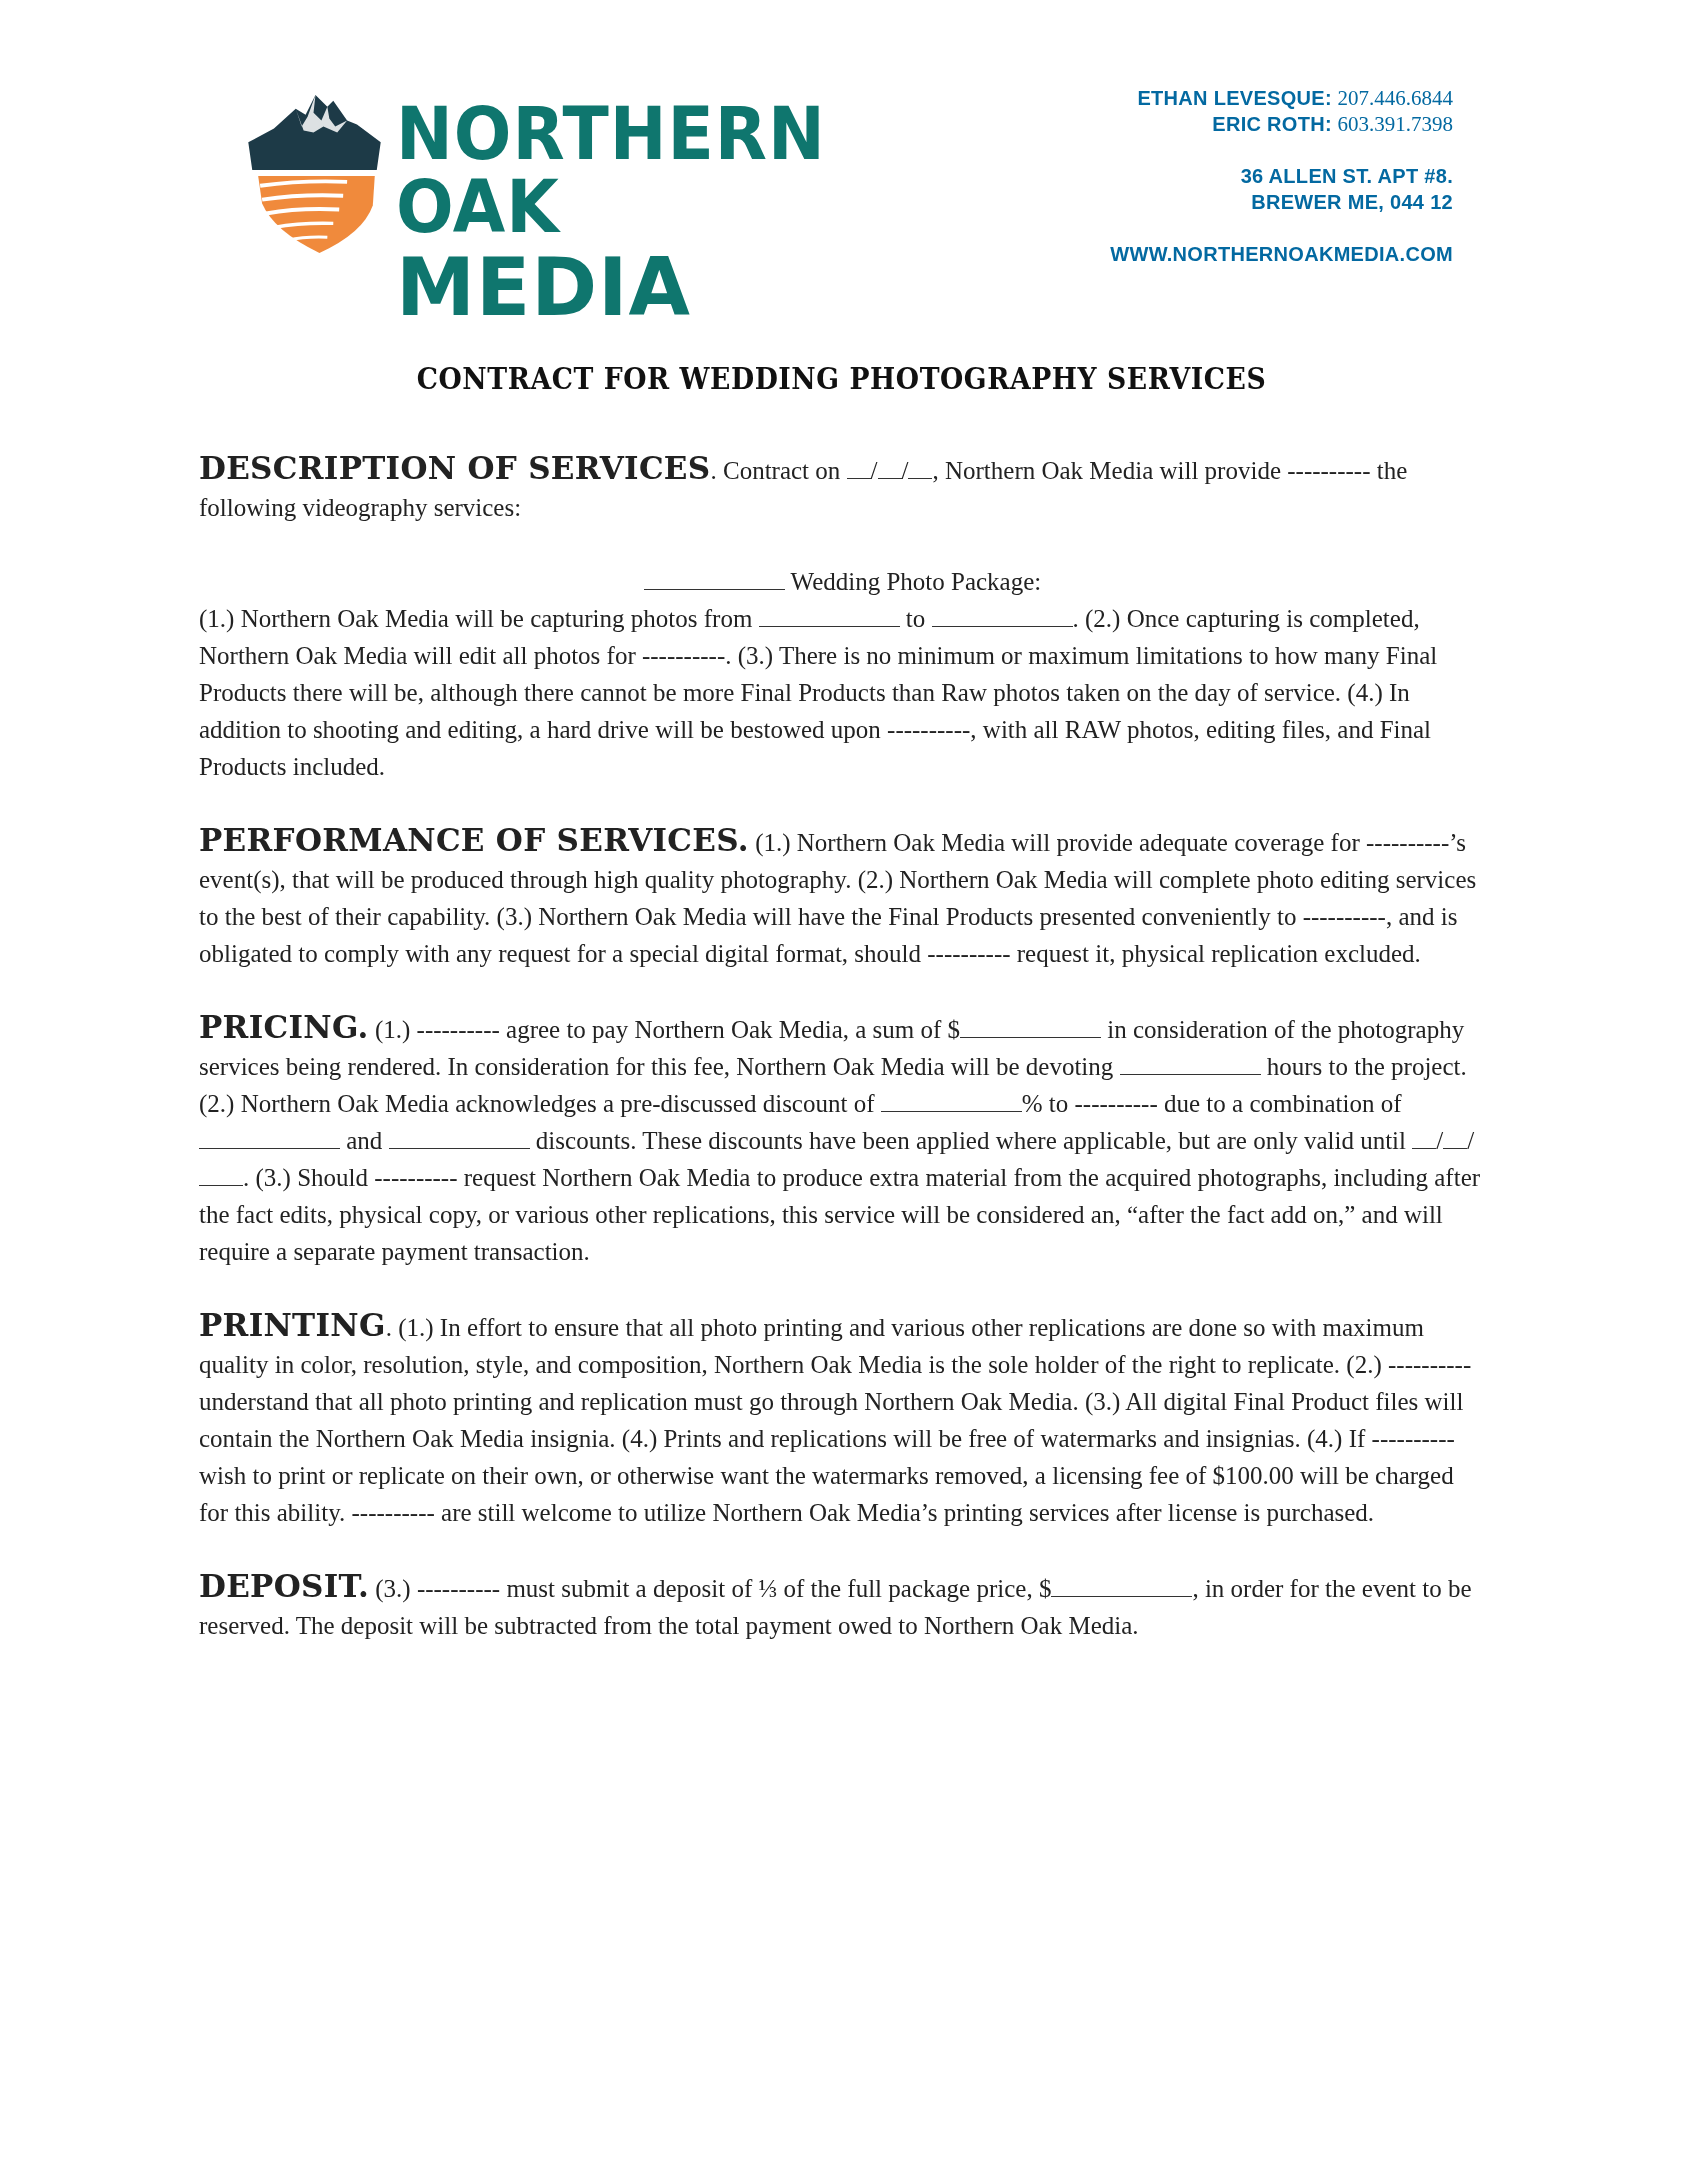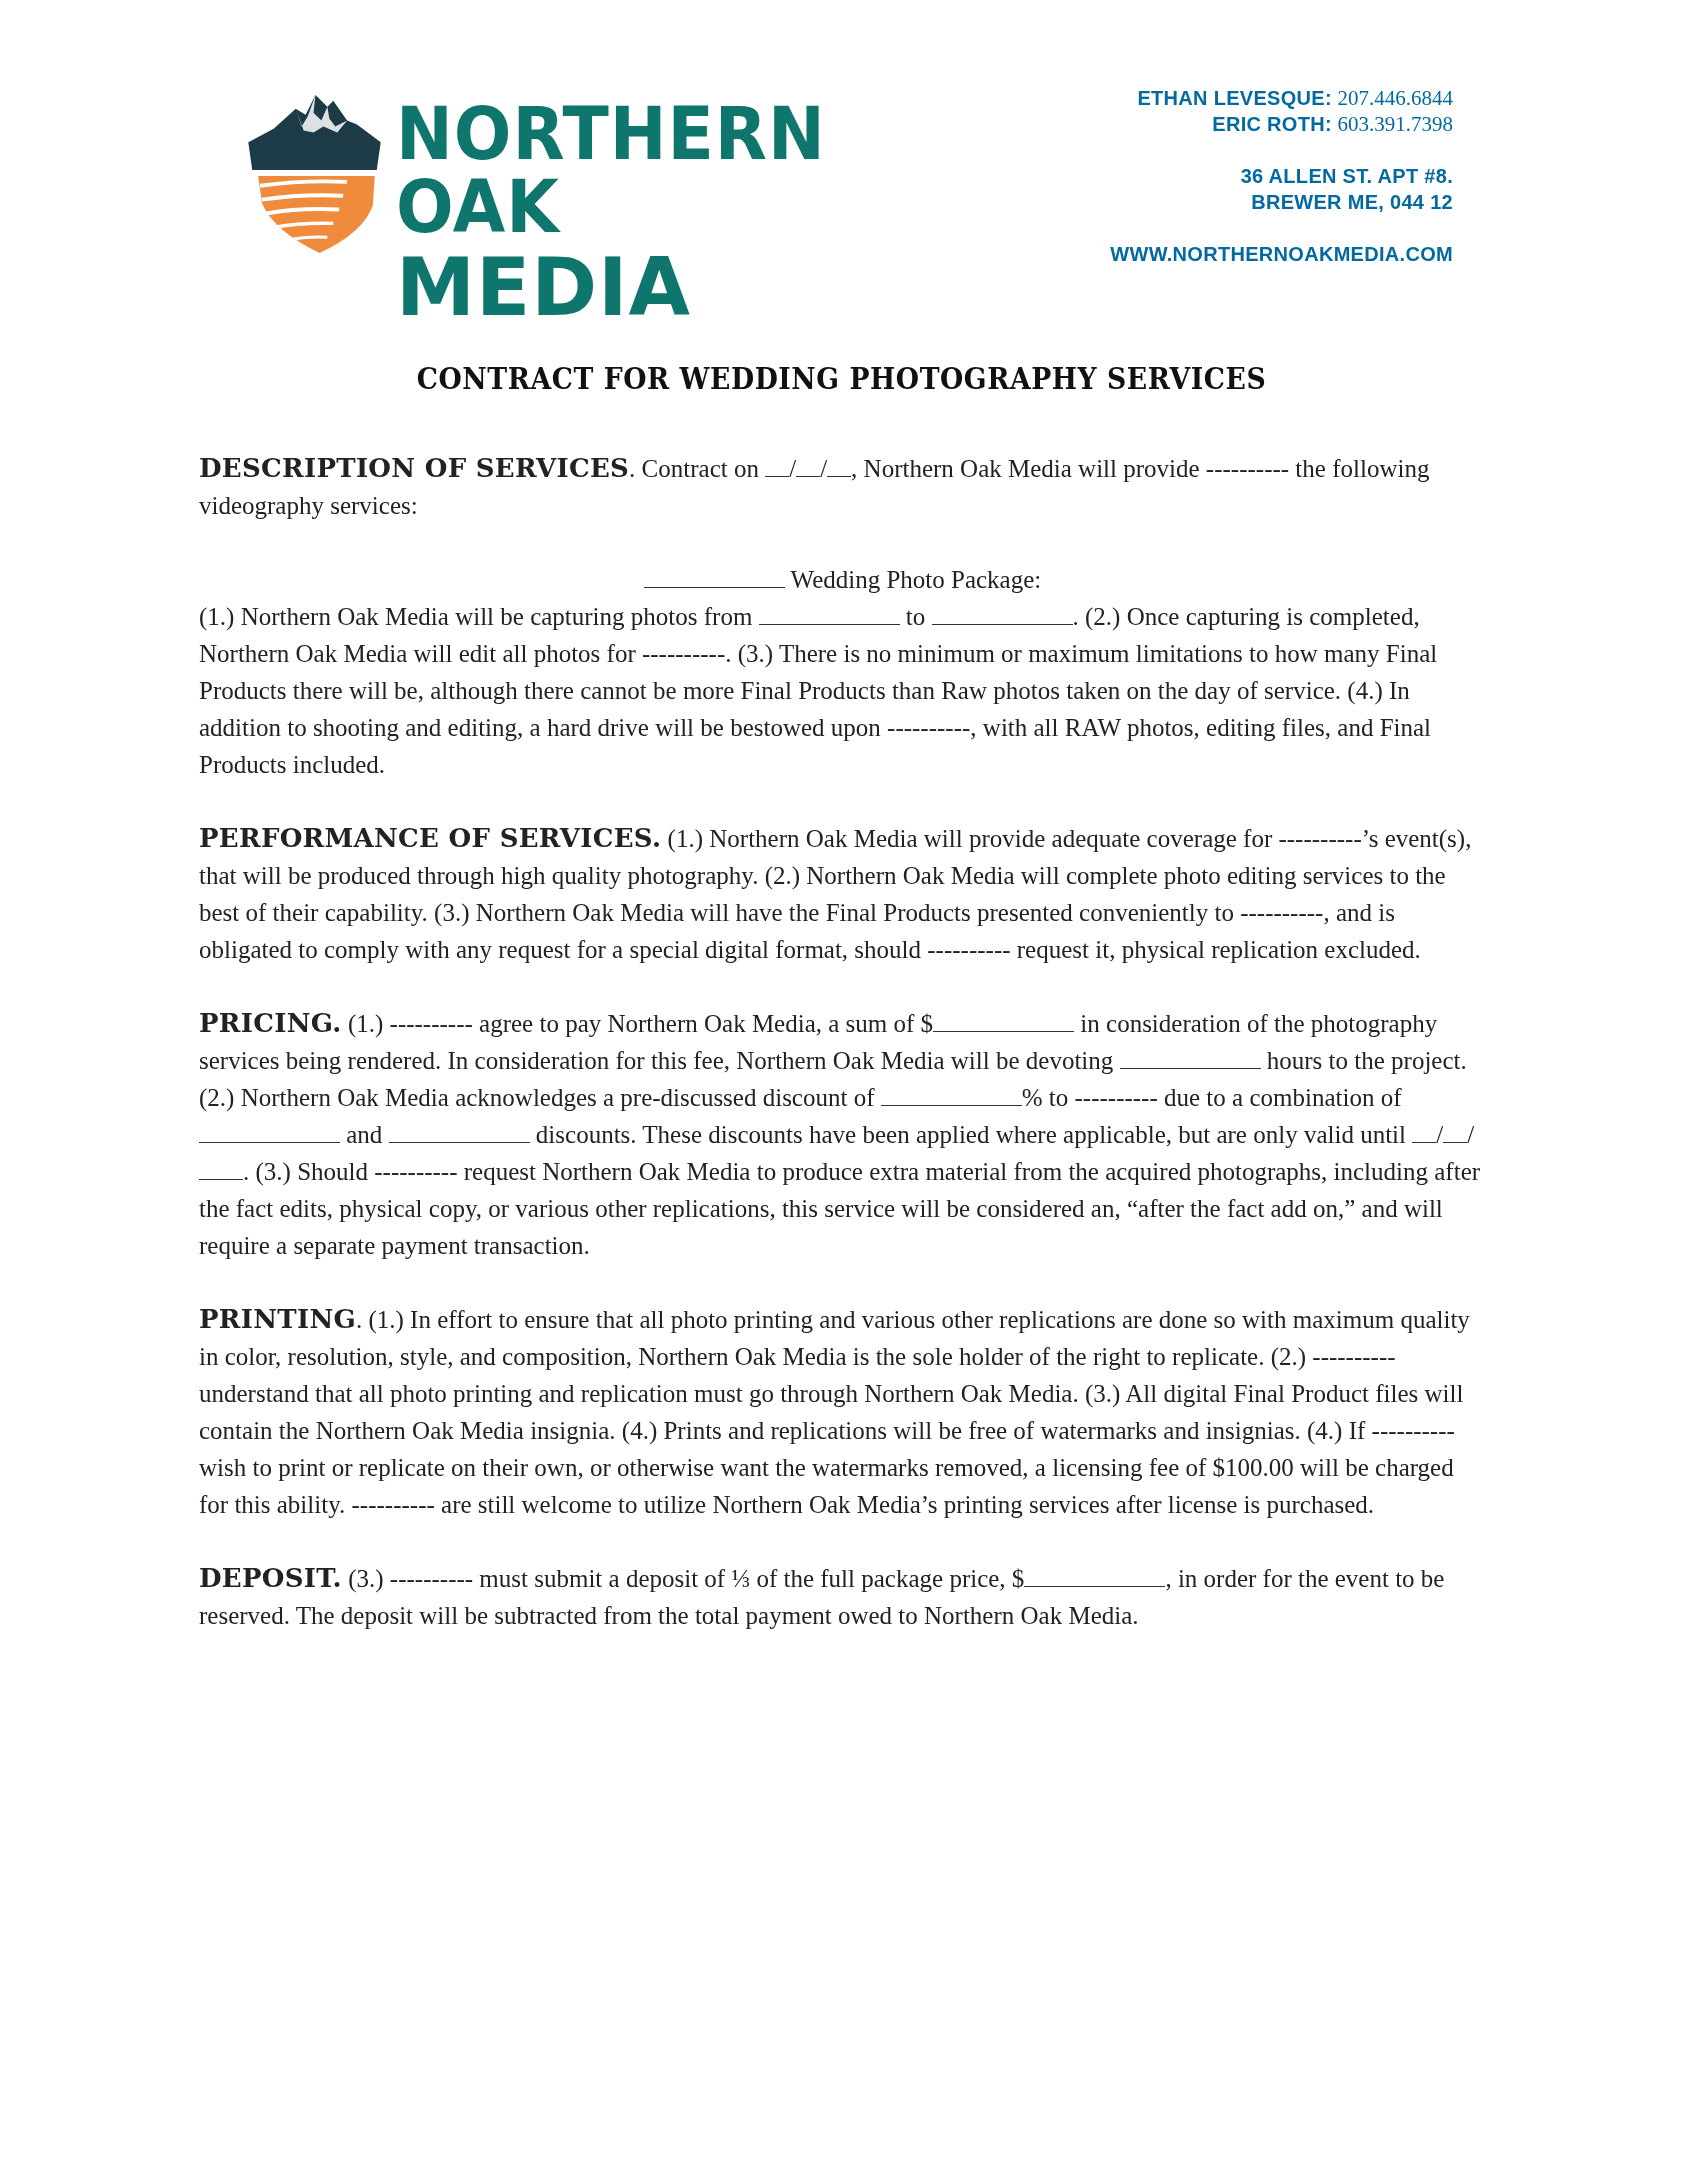--- a/index.html
+++ b/index.html
@@ -11,21 +11,21 @@
   .logo-line2 { font-size: 81px; display: block; margin-top: 4px; transform: scaleX(0.98); transform-origin: left; }
   .contact { position: absolute; right: 230px; top: 85px; text-align: right; font-family: "Liberation Sans", sans-serif; font-size: 20px; color: #0369a1; line-height: 26px; }
   .contact b { font-weight: bold; letter-spacing: 0.3px; }
   .contact .phone { font-family: "Liberation Serif", serif; font-weight: normal; font-size: 21px; }
   .contact .gap { height: 26px; }
   .title { position: absolute; left: 0; right: 0; top: 362px; text-align: center; font-family: "DejaVu Serif", serif; font-weight: bold; font-size: 29px; letter-spacing: 0.6px; color: #111; transform: scaleX(0.92); }
   .body { position: absolute; left: 199px; width: 1287px; top: 450px; font-family: "Liberation Serif", serif; font-size: 25px; line-height: 37px; color: #222; }
   .body p { margin: 0 0 37px 0; }
   .indent { text-indent: 98px; }
   .center { text-align: center; margin: 0 !important; font-family: Liberation Serif, serif; }
-  .head { font-family: "DejaVu Serif", serif; font-weight: bold; font-size: 26px; letter-spacing: 0.3px; margin-top: 12px; }
+  .head { font-family: "DejaVu Serif", serif; font-weight: bold; font-size: 31px; letter-spacing: 0.3px; margin-top: 12px; }
   .blank { display: inline-block; border-bottom: 1.6px solid #333; height: 22px; vertical-align: baseline; }
   .w-long { width: 141px; }
   .w-short { width: 24px; }
   .w-year { width: 44px; }
 </style>
 </head>
 <body>
 
 <div class="logo">
   <svg class="logo-mark" viewBox="0 0 142 170" xmlns="http://www.w3.org/2000/svg">

